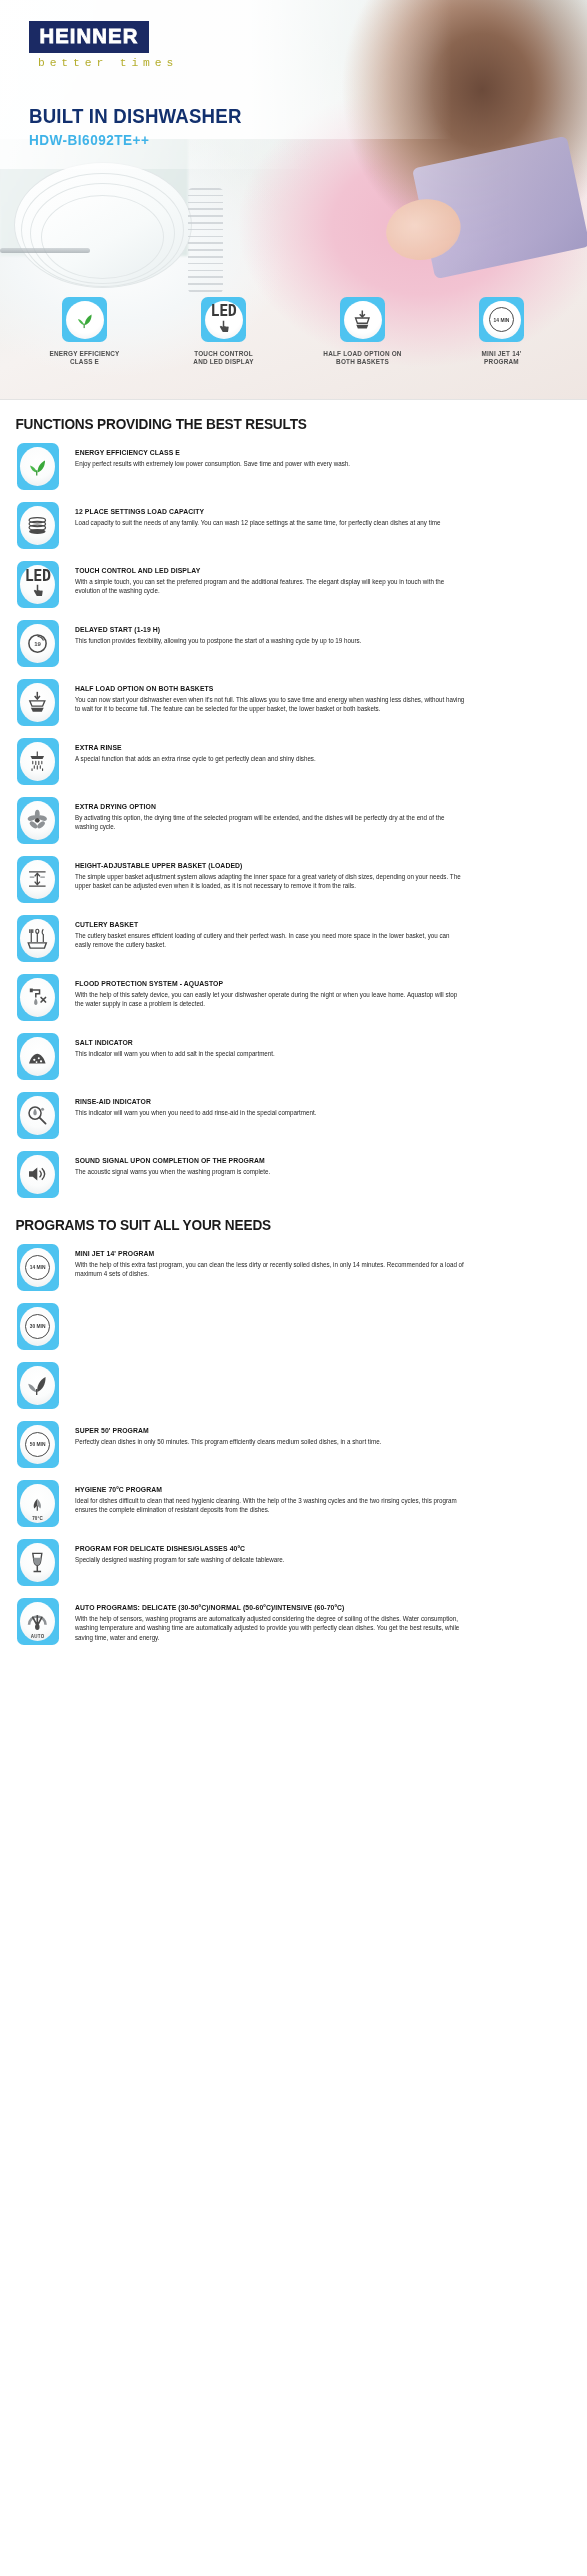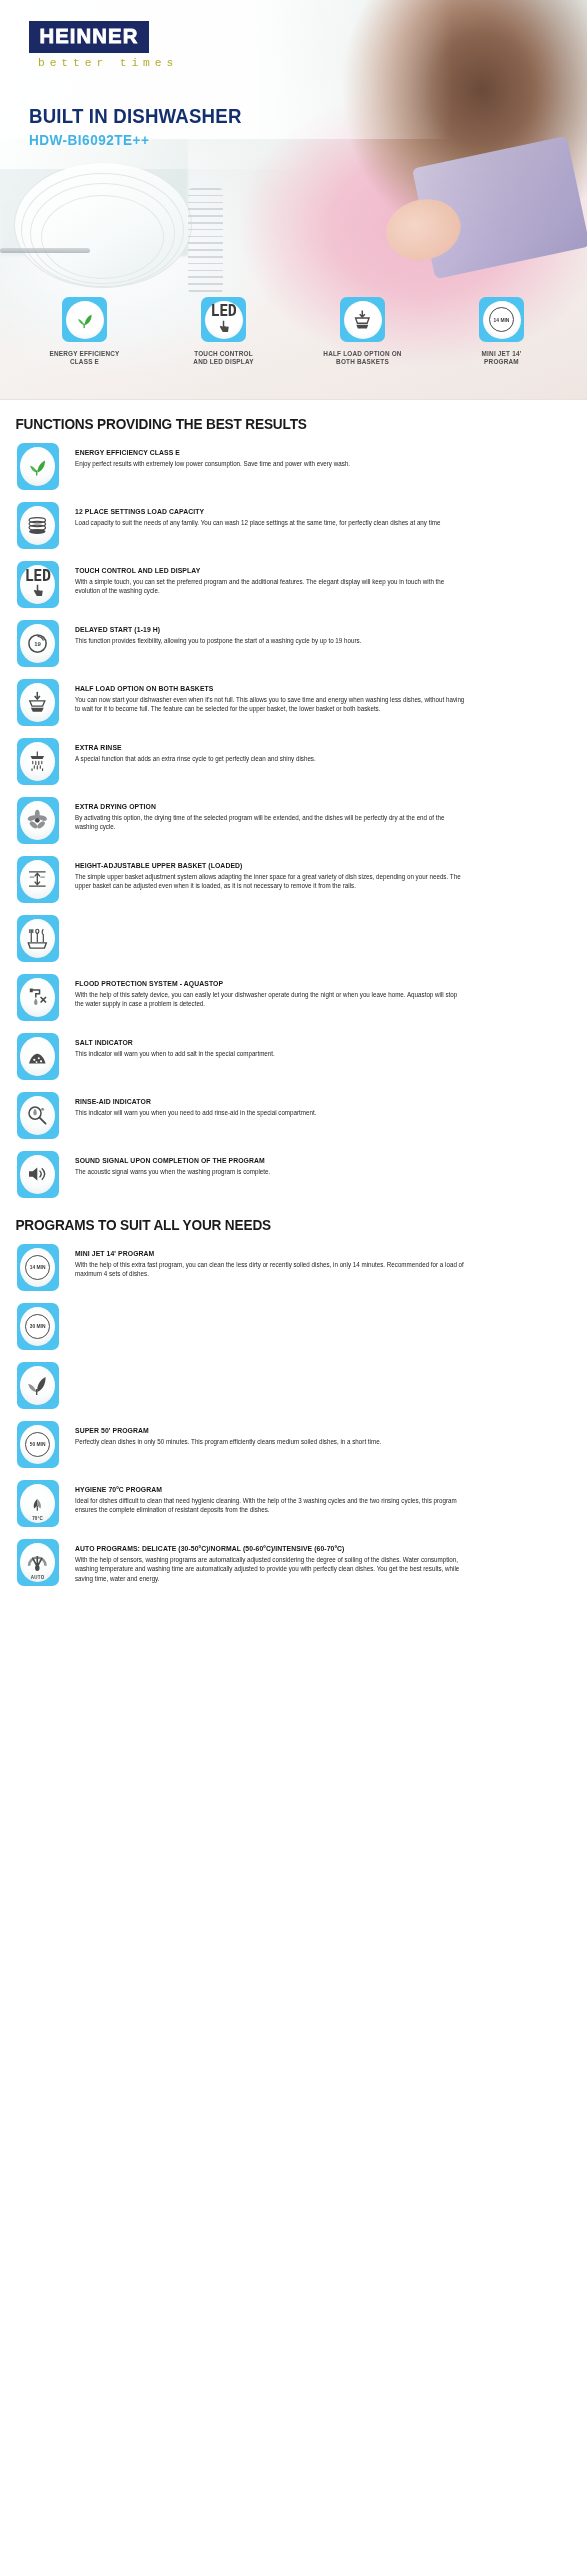--- a/index.html
+++ b/index.html
@@ -467,20 +467,24 @@
             <svg width="22.6" height="22.6" viewBox="0 0 30 30">
               <g stroke="#4a4a4a" stroke-width="1.6" fill="none">
                 <path d="M7 3 L7 12 M5 3 L5 8 M9 3 L9 8 M7 12 L7 20"></path>
                 <path d="M15 3 C12.5 3 12 7 15 9 C18 7 17.5 3 15 3 Z M15 9 L15 20"></path>
                 <path d="M23 3 C21 5 21 9 23 10 L23 20"></path>
               </g>
               <path d="M3 21 L27 21 L24.5 28 L5.5 28 Z" fill="none" stroke="#4a4a4a" stroke-width="1.8"></path>
             </svg>
           </div>
         </div>
+        <div class="row-text">
+          <div class="row-title">CUTLERY BASKET</div>
+          <div class="row-desc">The cutlery basket ensures efficient loading of cutlery and their perfect wash. In case you need more space in the lower basket, you can easily remove the cutlery basket.</div>
+        </div>
       </div>
       <div class="row">
         <div class="row-icon">
           <div class="row-disc">
             <svg width="22.6" height="21" viewBox="0 0 30 28">
               <path d="M8 4 L18 4 L18 9 L13 9 L13 14" stroke="#4a4a4a" stroke-width="2" fill="none"></path>
               <rect x="5" y="2" width="4" height="5" fill="#4a4a4a"></rect>
               <path d="M13 15 C10 19 10 24 13 24 C16 24 16 19 13 15 Z" fill="#8e9295"></path>
               <path d="M20 14 L26 20 M26 14 L20 20" stroke="#4a4a4a" stroke-width="2.2" stroke-linecap="round"></path>
             </svg>
@@ -601,20 +605,35 @@
           </div>
         </div>
         <div class="row-text">
           <div class="row-title">HYGIENE 70ºC PROGRAM</div>
           <div class="row-desc">Ideal for dishes difficult to clean that need hygienic cleaning. With the help of the 3 washing cycles and the two rinsing cycles, this program ensures the complete elimination of resistant deposits from the dishes.</div>
         </div>
       </div>
       <div class="row">
         <div class="row-icon">
           <div class="row-disc">
+            <svg width="22.6" height="22" viewBox="0 0 30 29">
+              <path d="M9 3 L21 3 L19.5 13 C19.5 17 16.5 19 15 19 C13.5 19 10.5 17 10.5 13 Z" fill="none" stroke="#4a4a4a" stroke-width="1.8"></path>
+              <path d="M9.7 9 L20.3 9 L19.5 13 C19.5 17 16.5 19 15 19 C13.5 19 10.5 17 10.5 13 Z" fill="#8e9295"></path>
+              <path d="M15 19 L15 26 M10 27 L20 27" stroke="#4a4a4a" stroke-width="2"></path>
+            </svg>
+          </div>
+        </div>
+        <div class="row-text">
+          <div class="row-title">PROGRAM FOR DELICATE DISHES/GLASSES 40ºC</div>
+          <div class="row-desc">Specially designed washing program for safe washing of delicate tableware.</div>
+        </div>
+      </div>
+      <div class="row">
+        <div class="row-icon">
+          <div class="row-disc">
             <svg width="22.6" height="19.6" viewBox="0 0 30 26">
               <path d="M4 17 A11 11 0 0 1 26 17" fill="none" stroke="#8e9295" stroke-width="3.4"></path>
               <path d="M15 18 L9 7 M15 18 L15 5 M15 18 L21 7" stroke="#4a4a4a" stroke-width="2.2" stroke-linecap="round"></path>
               <ellipse cx="15" cy="20" rx="3" ry="4" fill="#4a4a4a"></ellipse>
             </svg>
             <span class="disc-label">AUTO</span>
           </div>
         </div>
         <div class="row-text">
           <div class="row-title">AUTO PROGRAMS: DELICATE (30-50ºC)/NORMAL (50-60ºC)/INTENSIVE (60-70ºC)</div>

